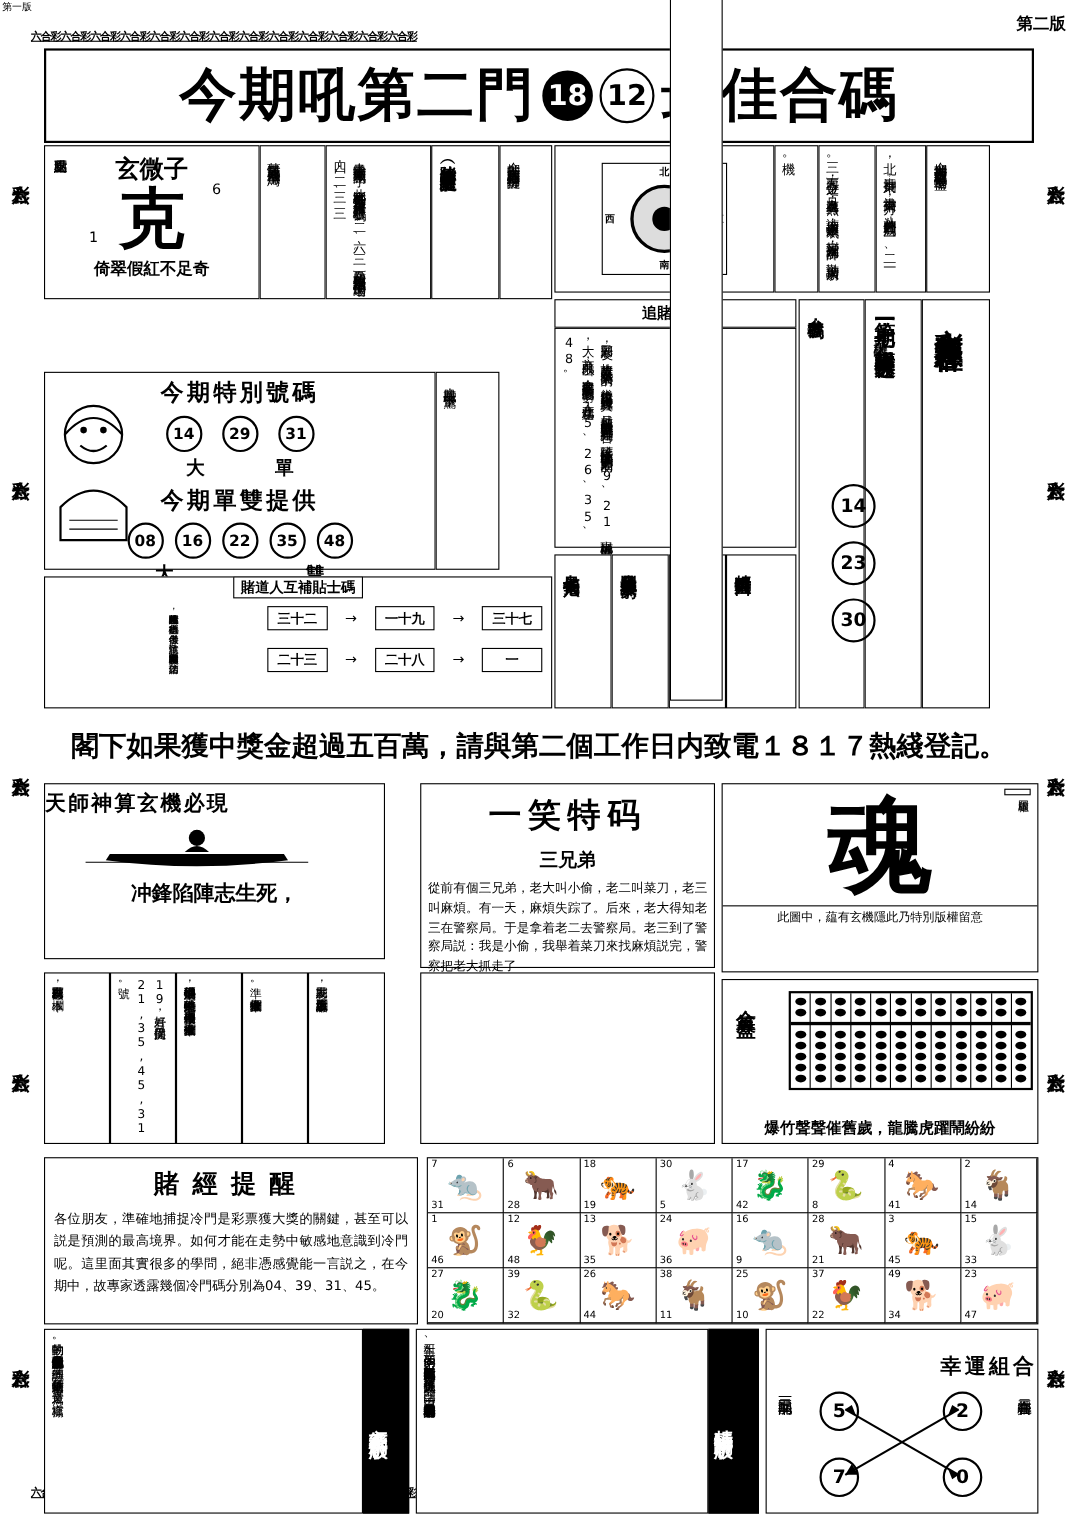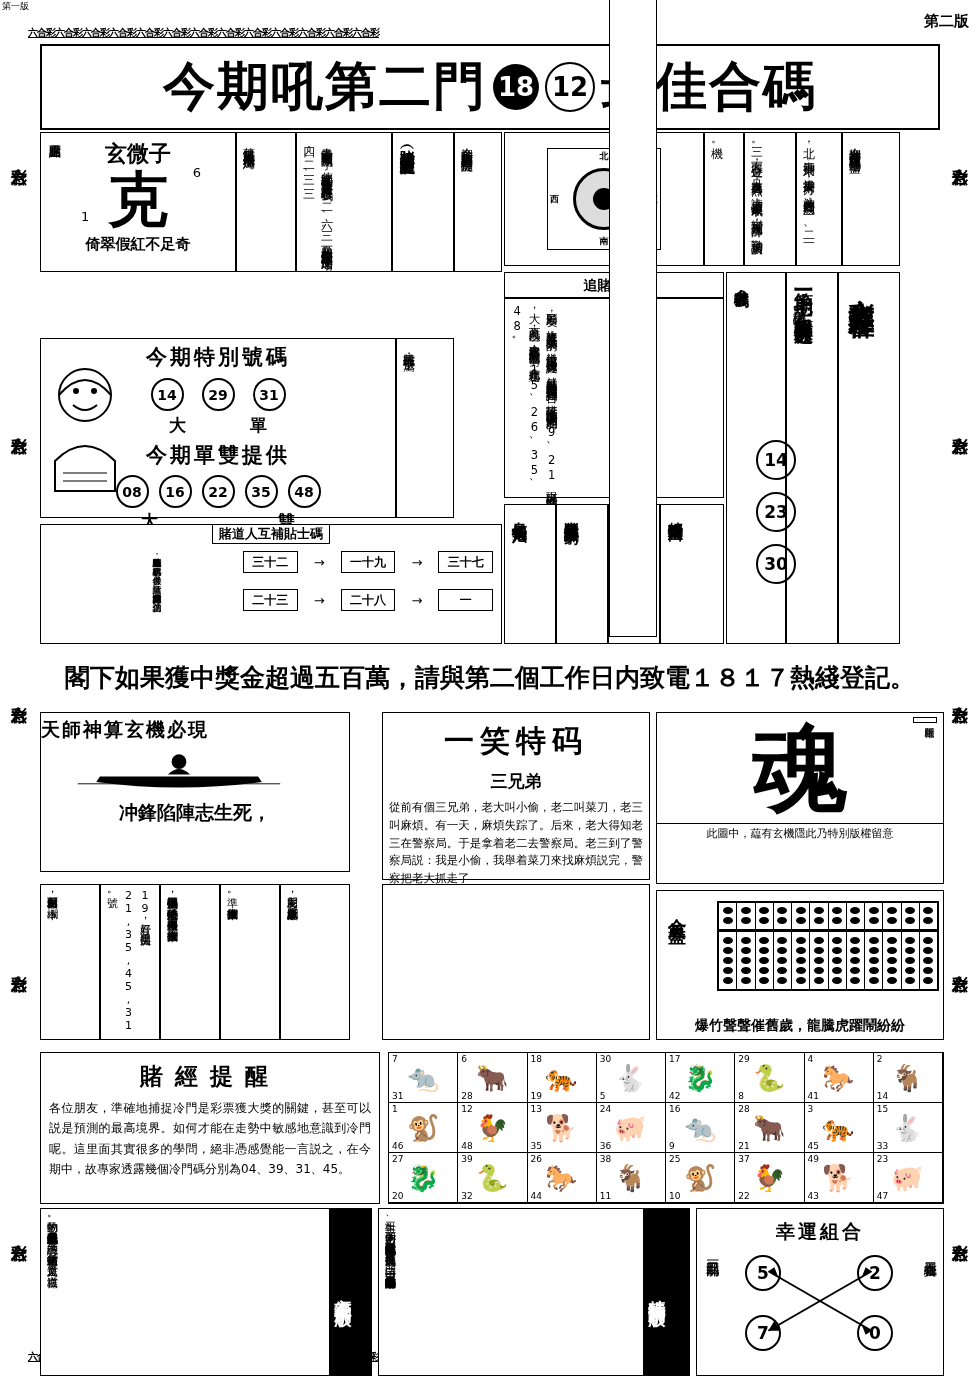--- a/index.html
+++ b/index.html
@@ -149,21 +149,21 @@
   .zcell .n1{position:absolute;left:3px;top:1px;font-size:9px;}
   .zcell .n2{position:absolute;left:3px;bottom:1px;font-size:9px;}
   .zcell .an{font-size:26px;}
 
   
   #bot1{top:1208px;left:40px;width:290px;height:168px;}
   #botVert{top:1208px;left:330px;width:42px;height:168px;background:#000;color:#fff;}
   #bot2{top:1208px;left:378px;width:266px;height:168px;}
   #botVert2{top:1208px;left:644px;width:46px;height:168px;background:#000;color:#fff;}
   #lucky{top:1208px;left:696px;width:248px;height:168px;}
-  .lk-title{text-align:center;font-size:19px;font-weight:bold;letter-spacing:3px;margin-top:10px;}
+  .lk-title{text-align:right;font-size:19px;font-weight:bold;letter-spacing:3px;margin-top:20px;}
   .lk-area{position:relative;height:104px;margin-top:4px;}
   .lk-ball{position:absolute;width:32px;height:32px;border-radius:50%;border:2px solid #000;display:flex;align-items:center;justify-content:center;font-size:17px;font-weight:bold;}
   .lk-sub{position:absolute;right:6px;top:30px;font-size:13px;writing-mode:vertical-rl;text-orientation:upright;line-height:1.4;}
   .vblk{writing-mode:vertical-rl;text-orientation:upright;font-size:17px;font-weight:bold;letter-spacing:2px;padding:6px 2px;line-height:1.2;text-align:center;height:100%;box-sizing:border-box;}
   .smallv{writing-mode:vertical-rl;text-orientation:upright;font-size:11px;line-height:1.5;padding:4px 2px;box-sizing:border-box;height:100%;}
 </style>
 </head>
 <body>
 
 <div class="page">
@@ -623,21 +623,21 @@
           <span class="n2">10</span>
           <span class="an">🐒</span>
         </div>
       <div class="zcell">
           <span class="n1">37</span>
           <span class="n2">22</span>
           <span class="an">🐓</span>
         </div>
       <div class="zcell">
           <span class="n1">49</span>
-          <span class="n2">43</span>
+          <span class="n2">34</span>
           <span class="an">🐕</span>
         </div>
       <div class="zcell">
           <span class="n1">23</span>
           <span class="n2">47</span>
           <span class="an">🐖</span>
         </div>
     </div>
   </div>
 

